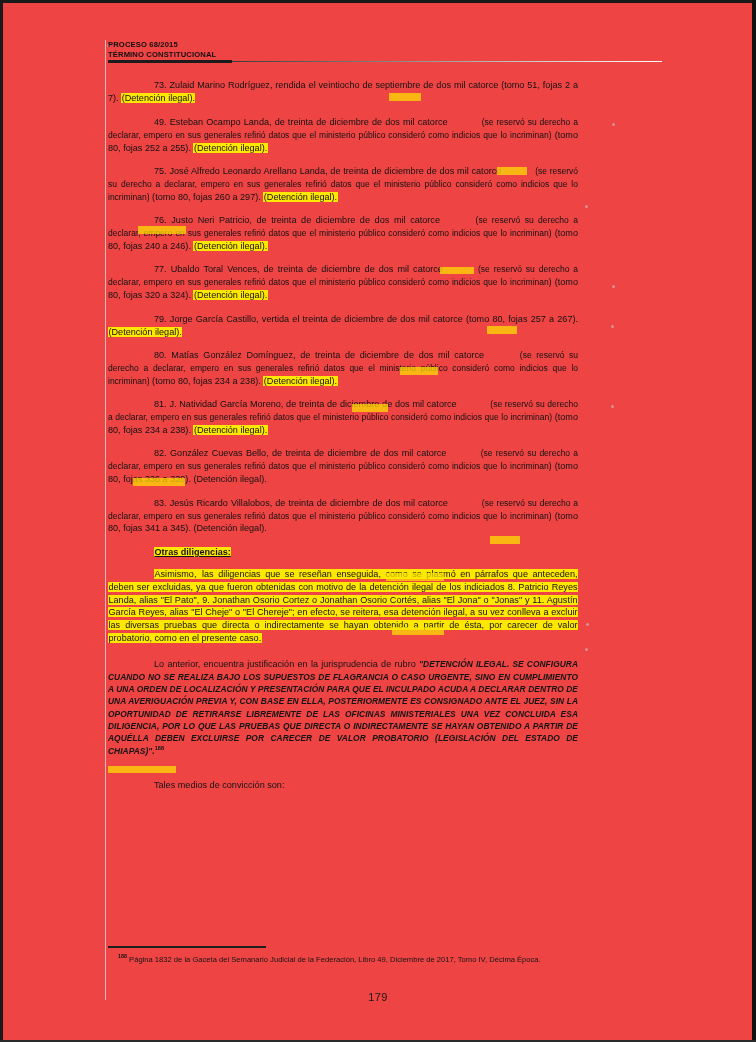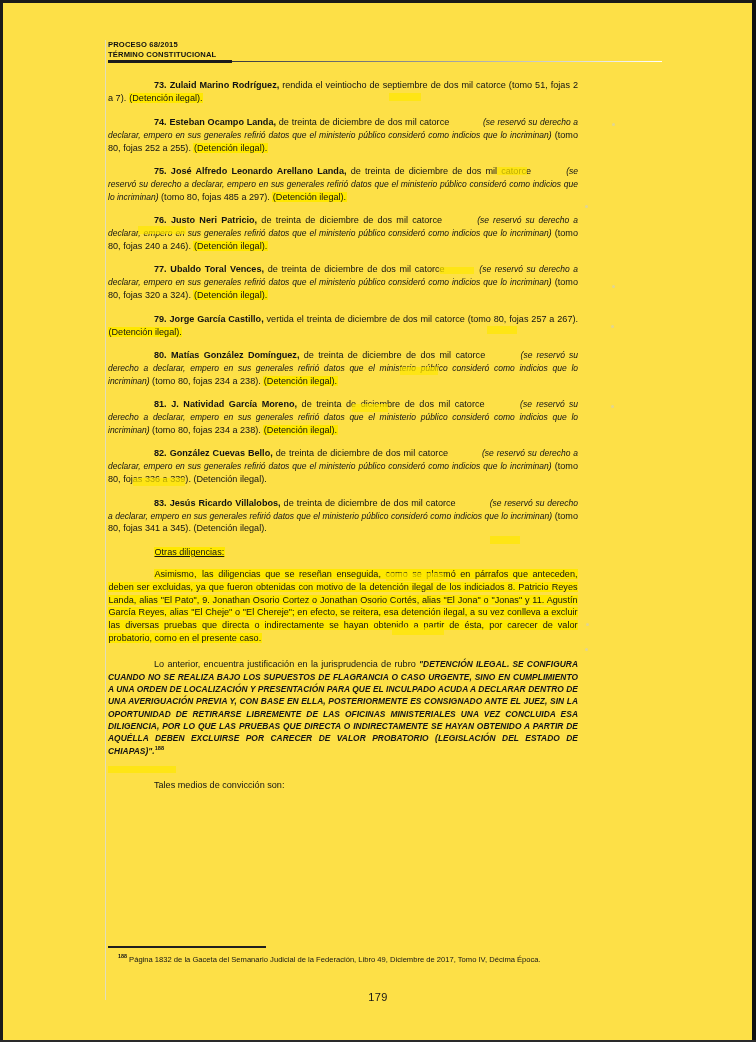--- a/index.html
+++ b/index.html
@@ -11,21 +11,21 @@
   body {
     font-family: "Liberation Sans", sans-serif;
     color: #141414;
   }
 
   
   .scan {
     position: relative;
     width: 756px;
     height: 1042px;
-    background: #fde047;
+    background: #ef4444;
     overflow: hidden;
     box-sizing: border-box;
   }
   
   .scan-edge-top {
     position: absolute;
     left: 0; top: 0;
     width: 756px; height: 3px;
     background: #1a1a1a;
   }
@@ -93,22 +93,22 @@
     font-size: 9.1px;
     line-height: 1.42;
     text-align: justify;
     margin: 0 0 10.5px 0;
     color: #121212;
   }
   .para .lead {
     display: inline-block;
     width: 46px;
   }
-  .num { font-weight: bold; }
-  .it { font-style: italic; font-size: 8.5px; margin-left: 31px; }
+  .num { font-weight: normal; }
+  .it { font-size: 8.5px; margin-left: 31px; }
 
   
   .hl {
     background: #ffe800;
     box-decoration-break: clone;
     -webkit-box-decoration-break: clone;
     padding: 0 .5px;
   }
   
   .smear {
@@ -222,27 +222,27 @@
     <div style="height:16px"></div>
 
     <div>
 
       <p class="para">
         <span class="lead"></span><span class="num">73.</span>
         <span class="num">Zulaid Marino Rodríguez,</span><span> rendida el veintiocho de septiembre de dos mil catorce (tomo 51, fojas 2 a 7). </span><span class="hl">(Detención ilegal).</span>
       </p>
 
       <p class="para">
-        <span class="lead"></span><span class="num">74.</span>
+        <span class="lead"></span><span class="num">49.</span>
         <span class="num">Esteban Ocampo Landa,</span><span> de treinta de diciembre de dos mil catorce </span><span class="it">(se reservó su derecho a declarar, empero en sus generales refirió datos que el ministerio público consideró como indicios que lo incriminan)</span><span> (tomo 80, fojas 252 a 255). </span><span class="hl">(Detención ilegal).</span>
       </p>
 
       <p class="para">
         <span class="lead"></span><span class="num">75.</span>
-        <span class="num">José Alfredo Leonardo Arellano Landa,</span><span> de treinta de diciembre de dos mil catorce </span><span class="it">(se reservó su derecho a declarar, empero en sus generales refirió datos que el ministerio público consideró como indicios que lo incriminan)</span><span> (tomo 80, fojas 485 a 297). </span><span class="hl">(Detención ilegal).</span>
+        <span class="num">José Alfredo Leonardo Arellano Landa,</span><span> de treinta de diciembre de dos mil catorce </span><span class="it">(se reservó su derecho a declarar, empero en sus generales refirió datos que el ministerio público consideró como indicios que lo incriminan)</span><span> (tomo 80, fojas 260 a 297). </span><span class="hl">(Detención ilegal).</span>
       </p>
 
       <p class="para">
         <span class="lead"></span><span class="num">76.</span>
         <span class="num">Justo Neri Patricio,</span><span> de treinta de diciembre de dos mil catorce </span><span class="it">(se reservó su derecho a declarar, empero en sus generales refirió datos que el ministerio público consideró como indicios que lo incriminan)</span><span> (tomo 80, fojas 240 a 246). </span><span class="hl">(Detención ilegal).</span>
       </p>
 
       <p class="para">
         <span class="lead"></span><span class="num">77.</span>
         <span class="num">Ubaldo Toral Vences,</span><span> de treinta de diciembre de dos mil catorce </span><span class="it">(se reservó su derecho a declarar, empero en sus generales refirió datos que el ministerio público consideró como indicios que lo incriminan)</span><span> (tomo 80, fojas 320 a 324). </span><span class="hl">(Detención ilegal).</span>
@@ -270,21 +270,21 @@
       </p>
 
       <p class="para">
         <span class="lead"></span><span class="num">83.</span>
         <span class="num">Jesús Ricardo Villalobos,</span><span> de treinta de diciembre de dos mil catorce </span><span class="it">(se reservó su derecho a declarar, empero en sus generales refirió datos que el ministerio público consideró como indicios que lo incriminan)</span><span> (tomo 80, fojas 341 a 345). </span><span>(Detención ilegal).</span>
       </p>
 
     </div>
 
     <p class="para" style="margin-bottom:9px">
-      <span class="lead"></span><span class="hl" style="font-weight:normal;text-decoration:underline;">Otras diligencias:</span>
+      <span class="lead"></span><span class="hl" style="font-weight:bold;text-decoration:underline;">Otras diligencias:</span>
     </p>
 
     <p class="para" style="margin-bottom:13px">
       <span class="lead"></span><span class="hl">Asimismo,</span><span class="hl"> las diligencias que se reseñan enseguida, como se plasmó en párrafos que anteceden, deben ser excluidas, ya que fueron obtenidas con motivo de la detención ilegal de los indiciados 8. Patricio Reyes Landa, alias "El Pato", 9. Jonathan Osorio Cortez o Jonathan Osorio Cortés, alias "El Jona" o "Jonas" y 11. Agustín García Reyes, alias "El Cheje" o "El Chereje"; en efecto, se reitera, esa detención ilegal, a su vez conlleva a excluir las diversas pruebas que directa o indirectamente se hayan obtenido a partir de ésta, por carecer de valor probatorio, como en el presente caso.</span>
     </p>
 
     <p class="jur">
       <span class="lead" style="display:inline-block;width:46px"></span><span style="font-size:9.1px">Lo anterior, encuentra justificación en la jurisprudencia de rubro </span><span class="rubro">"DETENCIÓN ILEGAL. SE CONFIGURA CUANDO NO SE REALIZA BAJO LOS SUPUESTOS DE FLAGRANCIA O CASO URGENTE, SINO EN CUMPLIMIENTO A UNA ORDEN DE LOCALIZACIÓN Y PRESENTACIÓN PARA QUE EL INCULPADO ACUDA A DECLARAR DENTRO DE UNA AVERIGUACIÓN PREVIA Y, CON BASE EN ELLA, POSTERIORMENTE ES CONSIGNADO ANTE EL JUEZ, SIN LA OPORTUNIDAD DE RETIRARSE LIBREMENTE DE LAS OFICINAS MINISTERIALES UNA VEZ CONCLUIDA ESA DILIGENCIA, POR LO QUE LAS PRUEBAS QUE DIRECTA O INDIRECTAMENTE SE HAYAN OBTENIDO A PARTIR DE AQUÉLLA DEBEN EXCLUIRSE POR CARECER DE VALOR PROBATORIO (LEGISLACIÓN DEL ESTADO DE CHIAPAS)".</span><sup class="fn">188</sup>
     </p>
 

